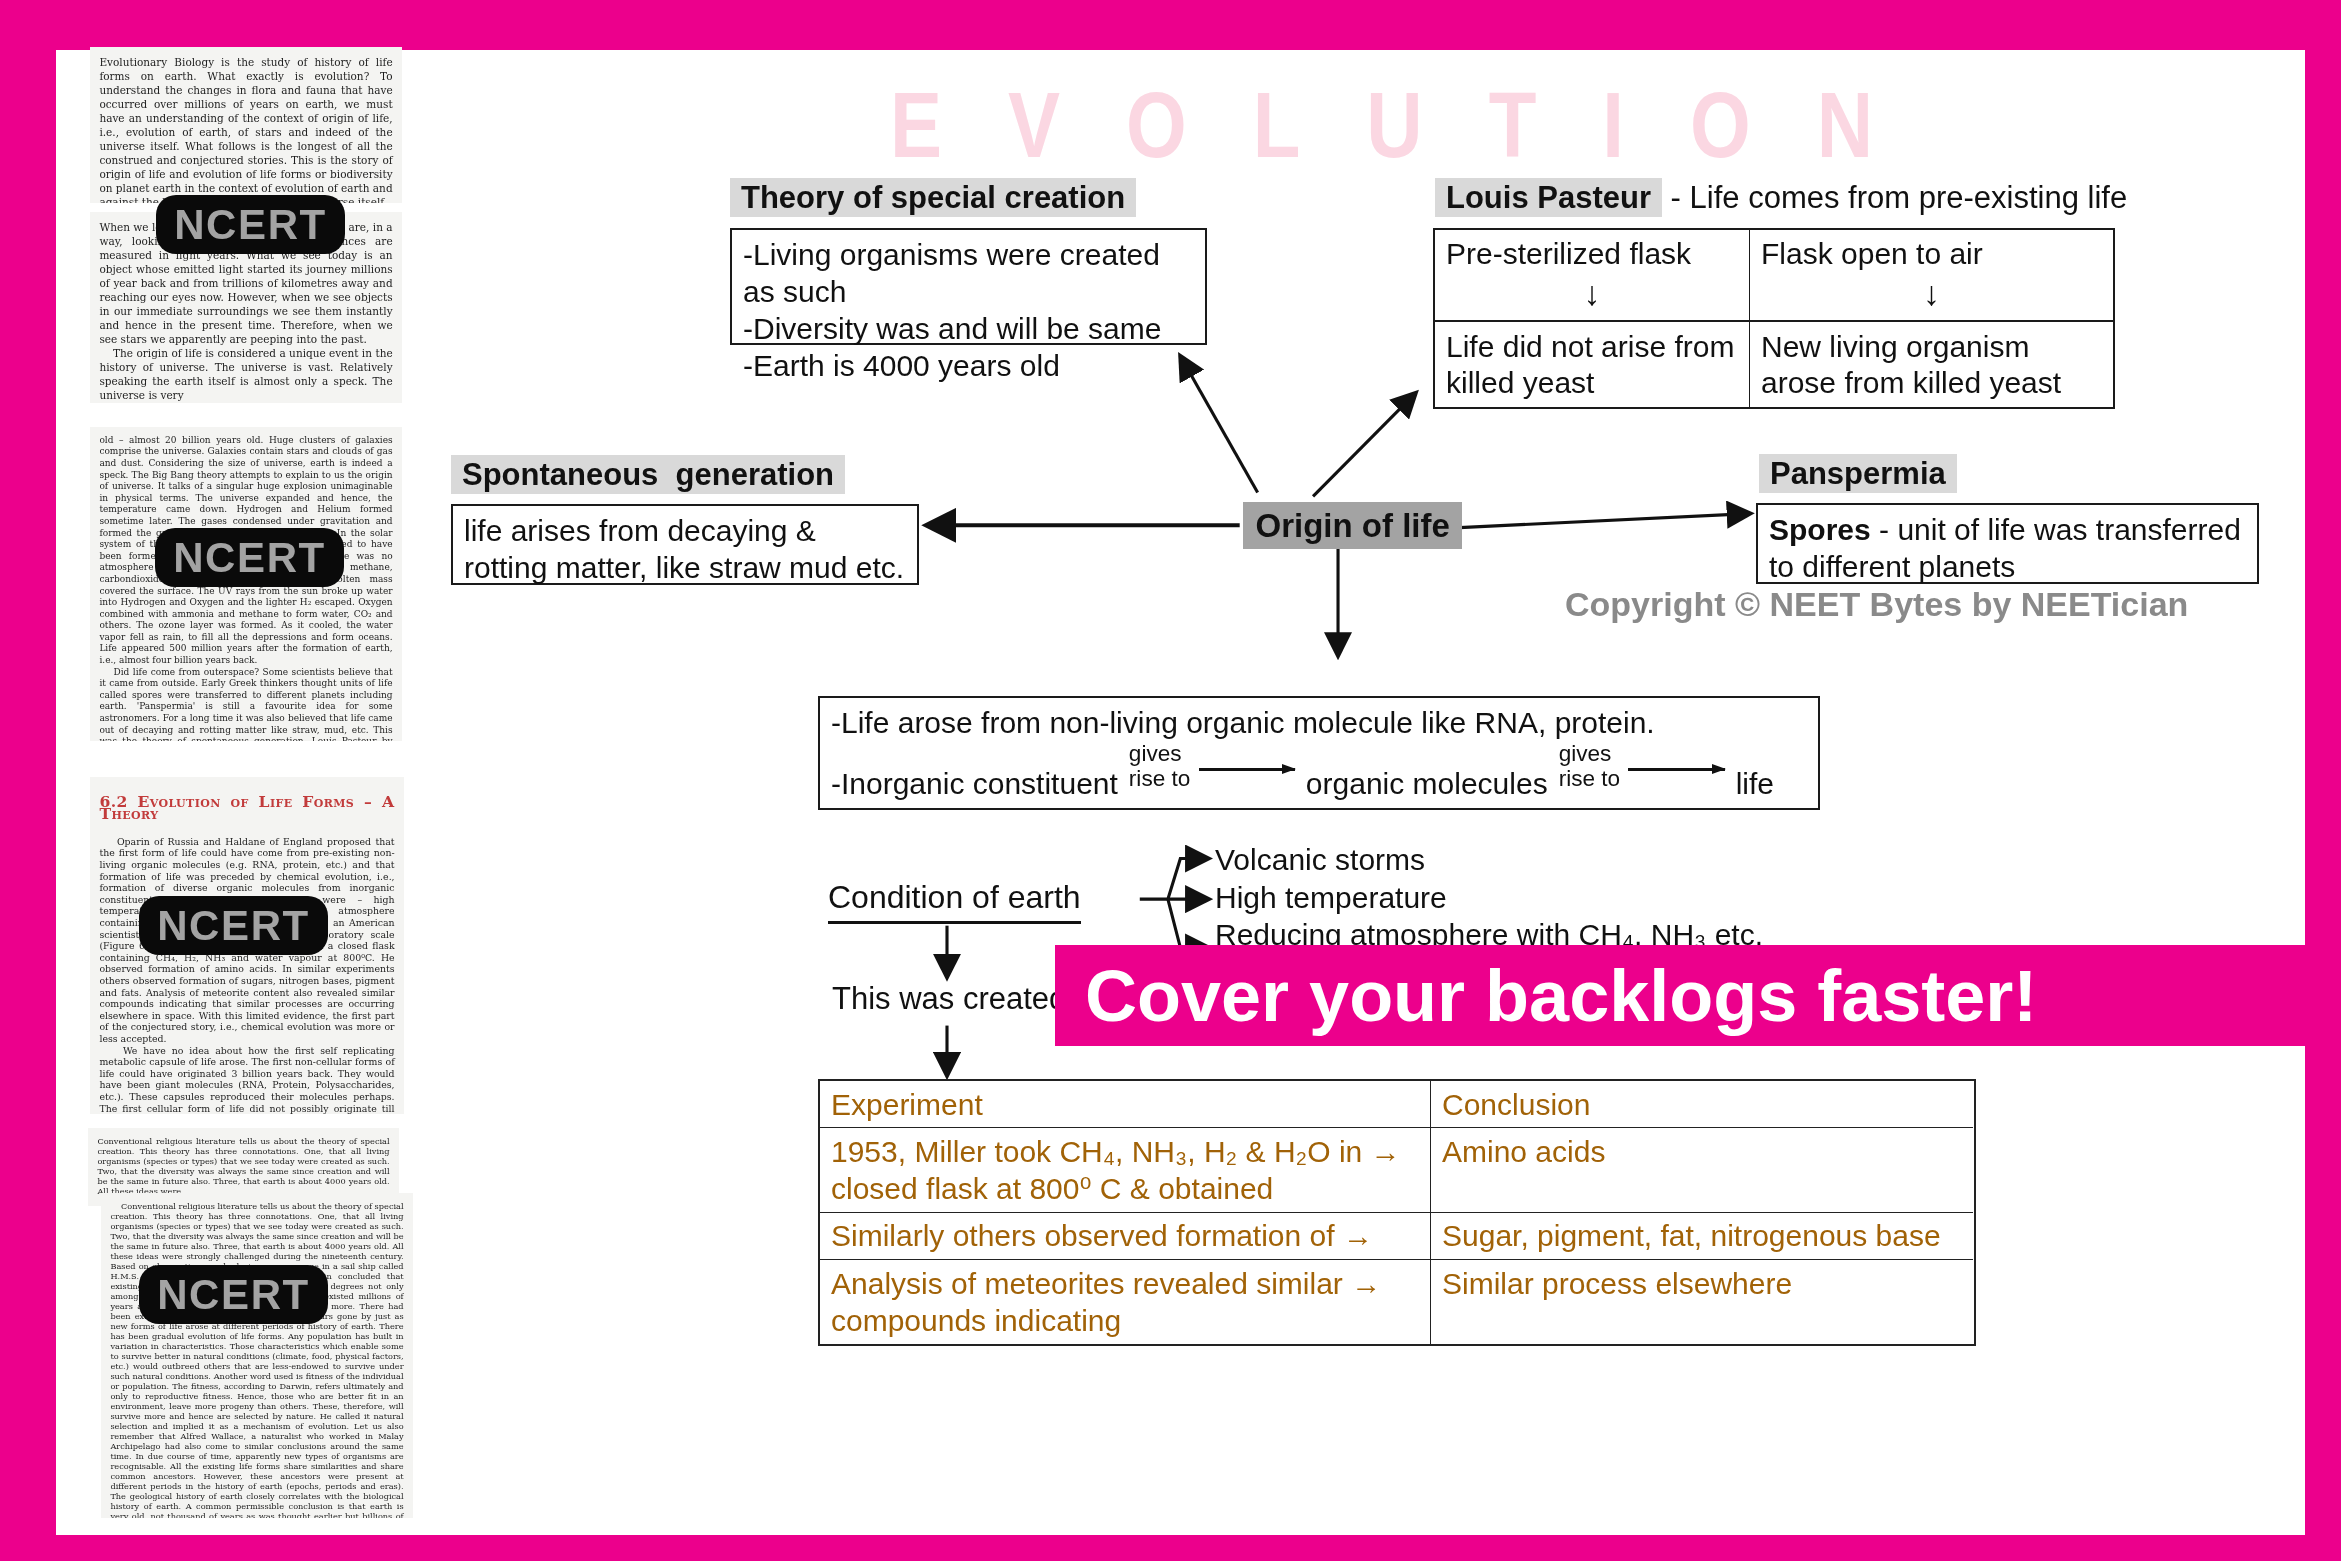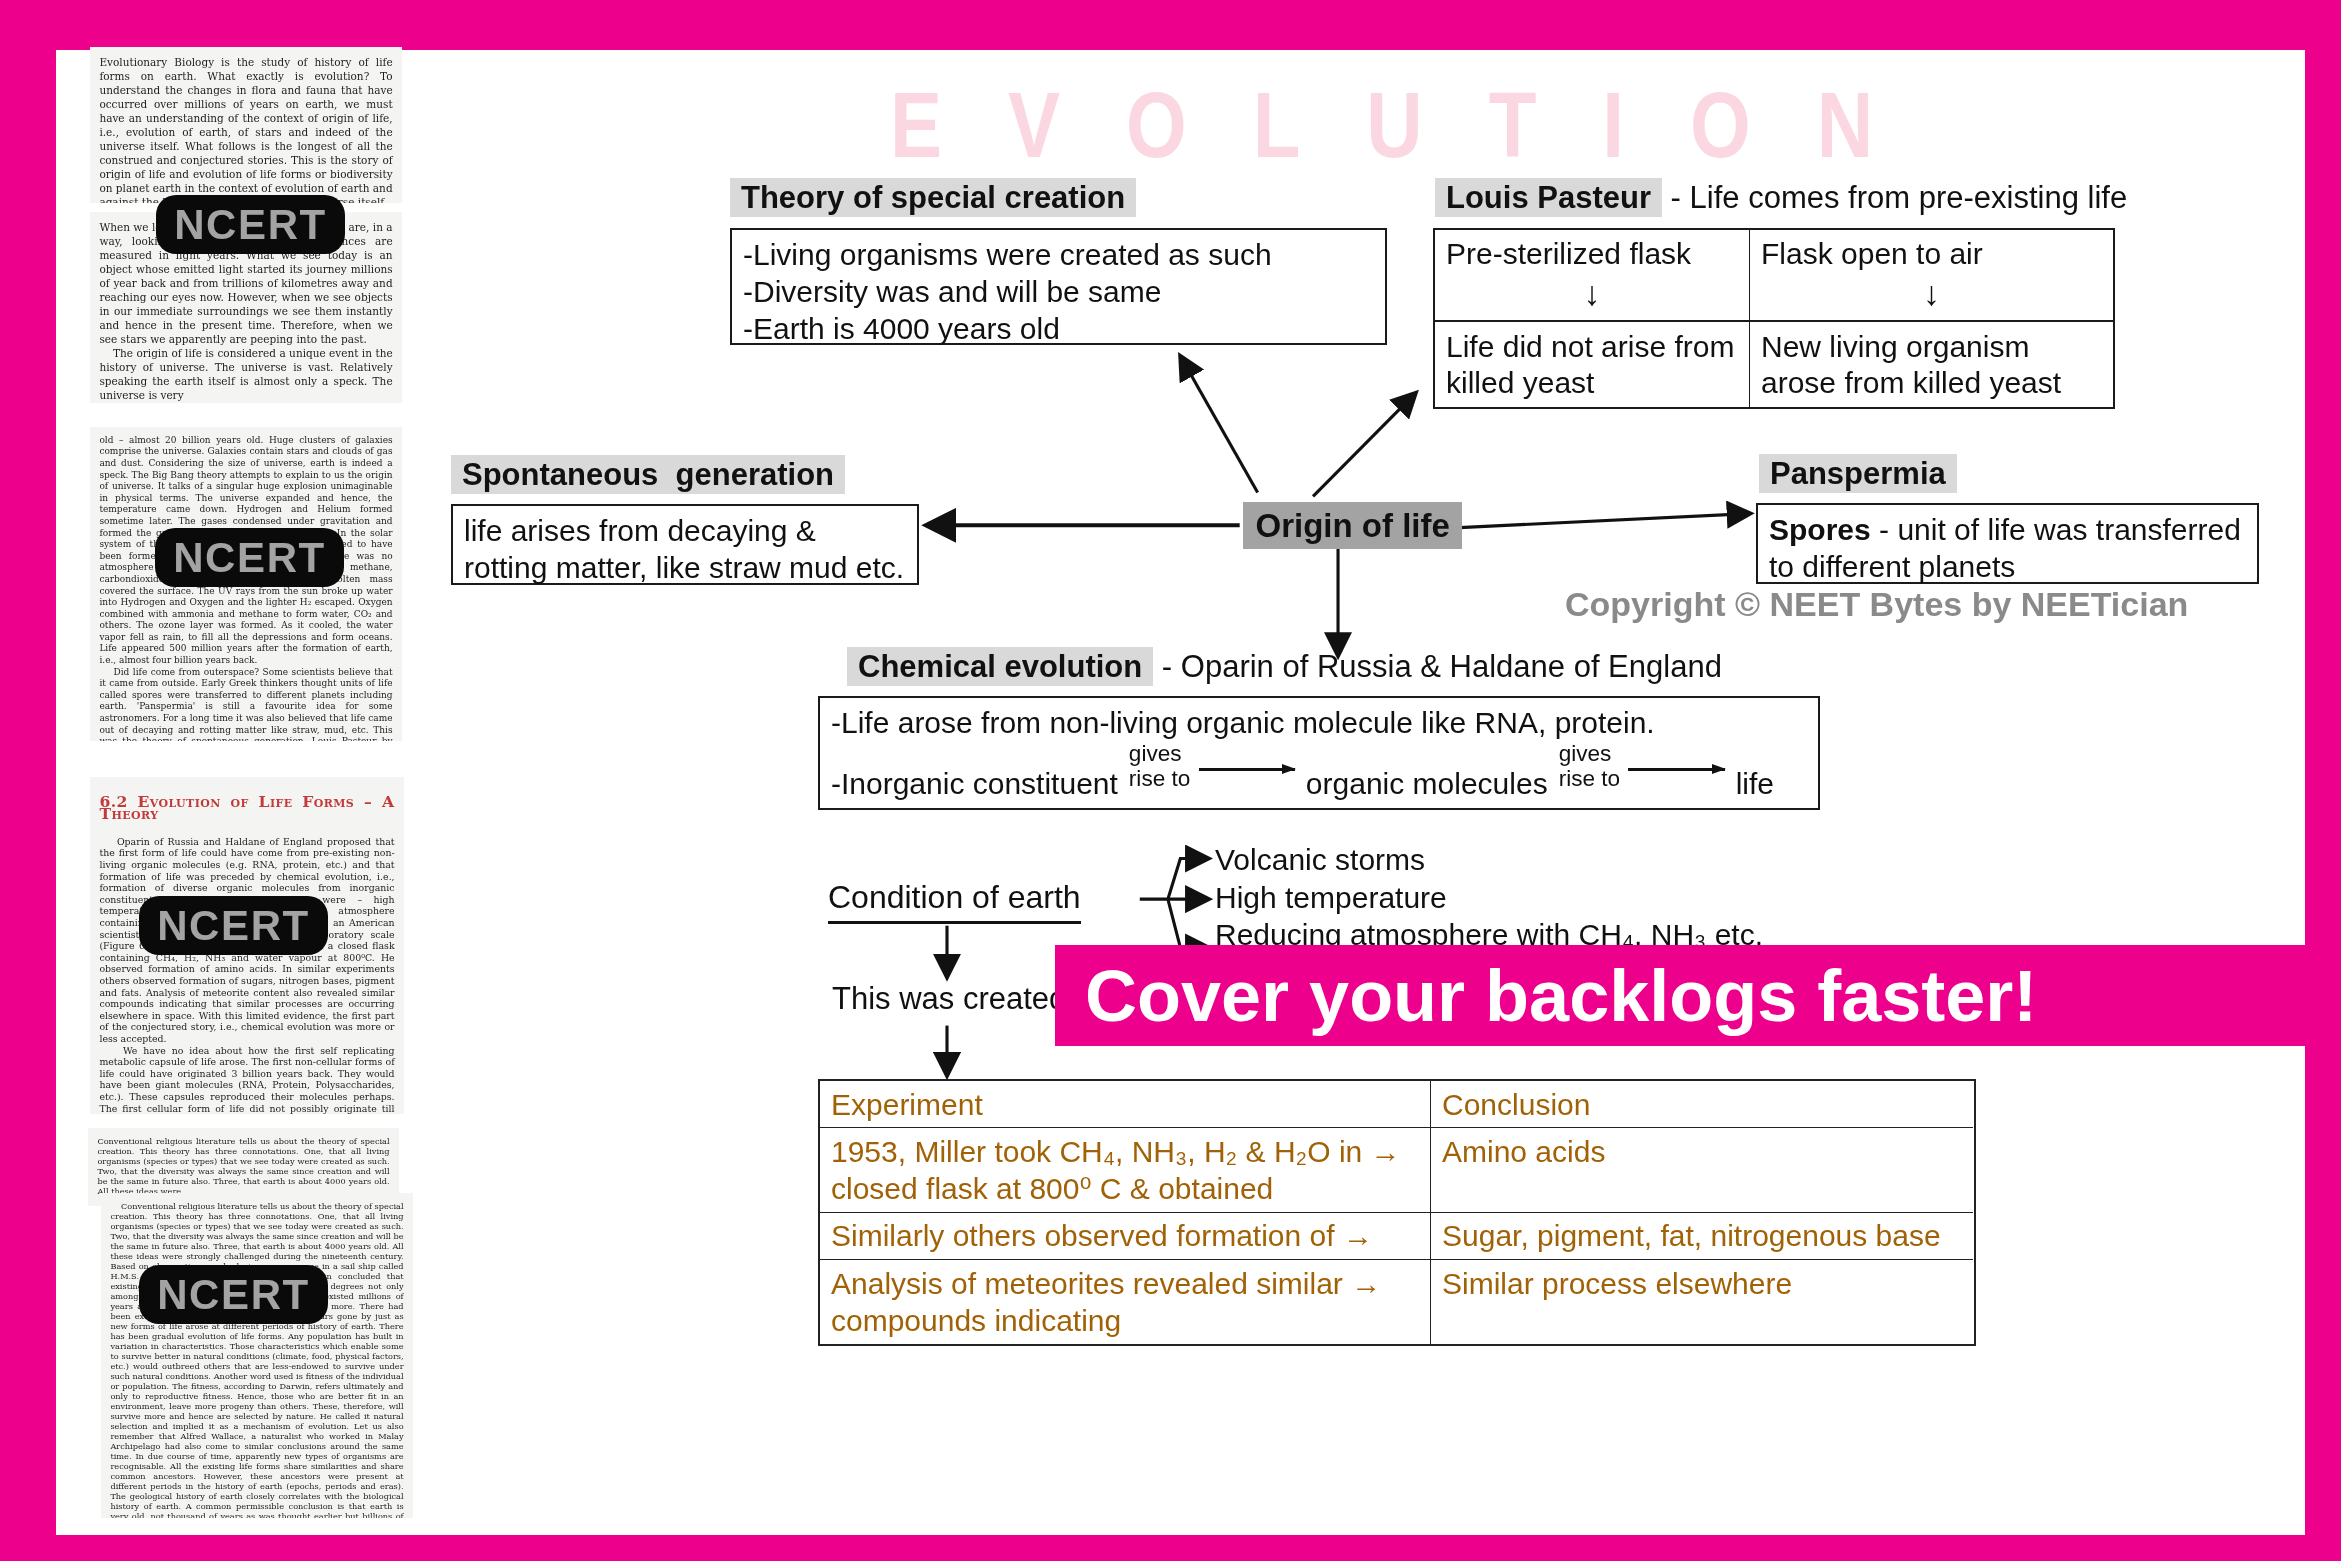--- a/index.html
+++ b/index.html
@@ -109,21 +109,21 @@
   <div class="tb tb5b">&nbsp;&nbsp;&nbsp;&nbsp;Conventional religious literature tells us about the theory of special creation. This theory has three connotations. One, that all living organisms (species or types) that we see today were created as such. Two, that the diversity was always the same since creation and will be the same in future also. Three, that earth is about 4000 years old. All these ideas were strongly challenged during the nineteenth century. Based on observations made during a sea voyage in a sail ship called H.M.S. Beagle round the world, Charles Darwin concluded that existing living forms share similarities to varying degrees not only among themselves but also with life forms that existed millions of years ago. Many such life forms do not exist any more. There had been extinctions of different life forms in the years gone by just as new forms of life arose at different periods of history of earth. There has been gradual evolution of life forms. Any population has built in variation in characteristics. Those characteristics which enable some to survive better in natural conditions (climate, food, physical factors, etc.) would outbreed others that are less-endowed to survive under such natural conditions. Another word used is fitness of the individual or population. The fitness, according to Darwin, refers ultimately and only to reproductive fitness. Hence, those who are better fit in an environment, leave more progeny than others. These, therefore, will survive more and hence are selected by nature. He called it natural selection and implied it as a mechanism of evolution. Let us also remember that Alfred Wallace, a naturalist who worked in Malay Archipelago had also come to similar conclusions around the same time. In due course of time, apparently new types of organisms are recognisable. All the existing life forms share similarities and share common ancestors. However, these ancestors were present at different periods in the history of earth (epochs, periods and eras). The geological history of earth closely correlates with the biological history of earth. A common permissible conclusion is that earth is very old, not thousand of years as was thought earlier but billions of years old.</div>
 
   <div class="badge" style="left:156px;top:195px;">NCERT</div>
   <div class="badge" style="left:155px;top:528px;">NCERT</div>
   <div class="badge" style="left:139px;top:896px;">NCERT</div>
   <div class="badge" style="left:139px;top:1265px;">NCERT</div>
 
   <div class="dg-title" style="left:730px;top:180px;">
     <span class="hl">Theory of special creation</span>
   </div>
-  <div class="dg-box" style="left:730px;top:228px;width:657px;height:117px;">
+  <div class="dg-box" style="left:730px;top:228px;width:477px;height:117px;">
     <div>-Living organisms were created as such</div>
     <div>-Diversity was and will be same</div>
     <div>-Earth is 4000 years old</div>
   </div>
 
   <div class="dg-title" style="left:1435px;top:180px;white-space:nowrap;">
     <span class="hl">Louis Pasteur</span><span> - Life comes from pre-existing life</span>
   </div>
   <div class="ptable">
     <div class="cell">
@@ -147,23 +147,20 @@
 
   <div class="dg-title" style="left:1759px;top:456px;">
     <span class="hl">Panspermia</span>
   </div>
   <div class="dg-box" style="left:1756px;top:503px;width:503px;height:81px;">
     <b>Spores</b><span> - unit of life was transferred to different planets</span>
   </div>
 
   <div class="copyright">Copyright © NEET Bytes by NEETician</div>
 
-  <div class="dg-title" style="left:847px;top:649px;white-space:nowrap;">
-    <span class="hl">Chemical evolution</span><span> - Oparin of Russia &amp; Haldane of England</span>
-  </div>
   <div class="dg-box" style="left:818px;top:696px;width:1002px;height:114px;">
     <div>-Life arose from non-living organic molecule like RNA, protein.</div>
     <div class="flow-row">
       <span>-Inorganic constituent</span>
       <span class="flow-arrow">
         <span class="lbl">gives rise to</span>
         <span class="shaft"></span>
       </span>
       <span>organic molecules</span>
       <span class="flow-arrow">

